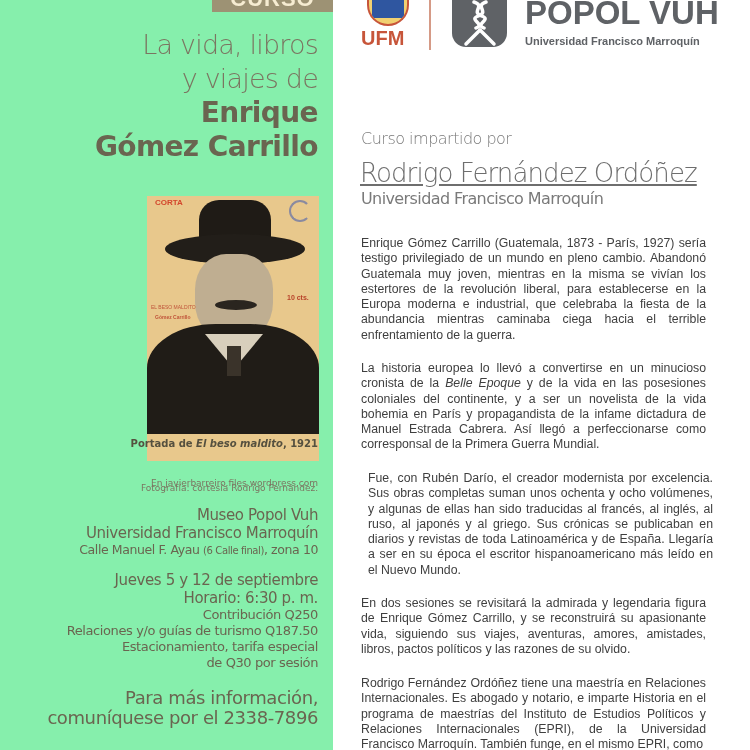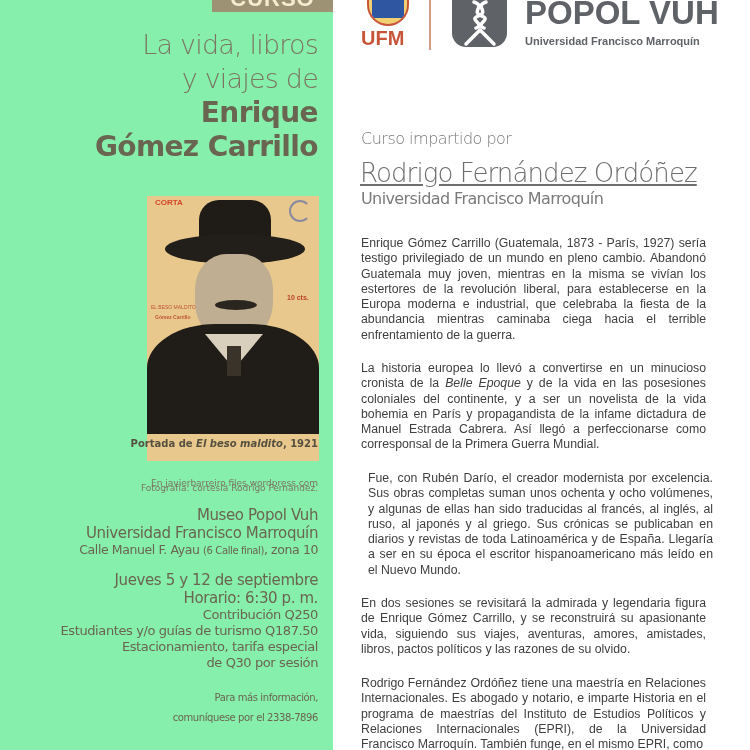--- a/index.html
+++ b/index.html
@@ -54,21 +54,21 @@
 
   .venue { position: absolute; right: 15px; top: 506px; text-align: right; color: #6a6550; font-family: "DejaVu Sans", sans-serif; }
   .venue .v1, .venue .v2 { font-size: 15px; line-height: 18px; letter-spacing: -0.4px; margin-left: 43px; }
   .venue .v3 { font-size: 12.5px; line-height: 16px; letter-spacing: -0.4px; }
   .venue .v3 small { font-size: 10px; }
 
   .schedule { position: absolute; right: 15px; top: 571px; text-align: right; color: #6a6550; font-family: "DejaVu Sans", sans-serif; }
   .schedule .s1, .schedule .s2 { font-size: 15px; line-height: 18px; letter-spacing: -0.4px; }
   .schedule .s3, .schedule .s4, .schedule .s5, .schedule .s6 { font-size: 13px; line-height: 16px; letter-spacing: -0.4px; margin-left: 28px; }
 
-  .contact { position: absolute; right: 15px; top: 688px; text-align: right; color: #6a6550; font-family: "DejaVu Sans", sans-serif; font-size: 10px; line-height: 20px; letter-spacing: -0.4px; }
+  .contact { position: absolute; right: 15px; top: 688px; text-align: right; color: #6a6550; font-family: "DejaVu Sans", sans-serif; font-size: 18px; line-height: 20px; letter-spacing: -0.4px; }
 
   
   .logos { position: absolute; left: 355px; top: 0; width: 395px; height: 55px; }
   .ufm-shield { position: absolute; left: 12px; top: 0; width: 42px; height: 26px; border: 2px solid #c7553a; border-top: none; border-radius: 0 0 22px 22px; background: #f1d071; overflow: hidden; }
   .ufm-shield .q1 { position: absolute; left: 3px; top: 0; width: 16px; height: 18px; background: #2f56a0; }
   .ufm-shield .q2 { position: absolute; right: 3px; top: 0; width: 16px; height: 18px; background: #2f56a0; }
   .ufm-text { position: absolute; left: 6px; top: 27px; color: #c7553a; font-weight: bold; font-size: 20px; letter-spacing: 0px; }
   .logo-divider { position: absolute; left: 74px; top: 0; width: 2px; height: 50px; background: #d59a86; }
   .popol-mark { position: absolute; left: 97px; top: 0; width: 55px; height: 47px; background: #5f6266; border-radius: 0 0 14px 14px; }
   .popol-mark svg { position: absolute; left: 0; top: 0; }
@@ -127,21 +127,21 @@
   <div class="venue">
     <div class="v1">Museo Popol Vuh</div>
     <div class="v2">Universidad Francisco Marroquín</div>
     <div class="v3"><span>Calle Manuel F. Ayau </span><small>(6 Calle final)</small><span>, zona 10</span></div>
   </div>
 
   <div class="schedule">
     <div class="s1">Jueves 5 y 12 de septiembre</div>
     <div class="s2">Horario: 6:30 p. m.</div>
     <div class="s3">Contribución Q250</div>
-    <div class="s4">Estudiantes y/o guías de turismo Q187.50</div>
+    <div class="s4">Relaciones y/o guías de turismo Q187.50</div>
     <div class="s5">Estacionamiento, tarifa especial</div>
     <div class="s6">de Q30 por sesión</div>
   </div>
 
   <div class="contact">
     <div>Para más información,</div>
     <div>comuníquese por el 2338-7896</div>
   </div>
 </div>
 

